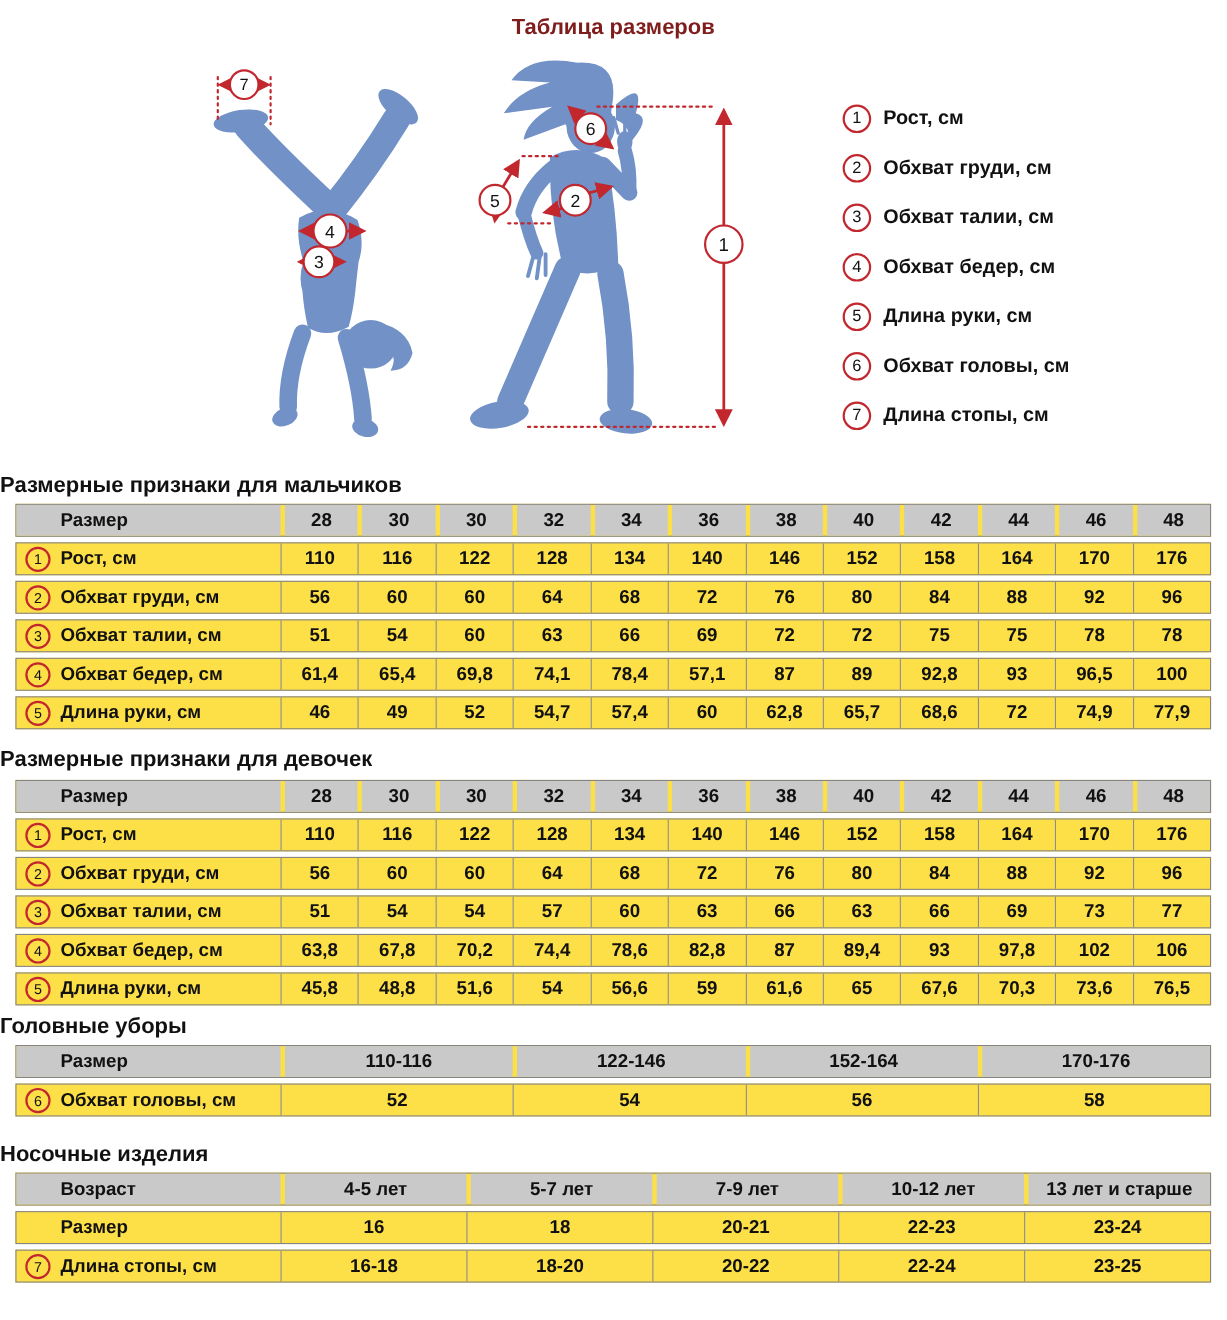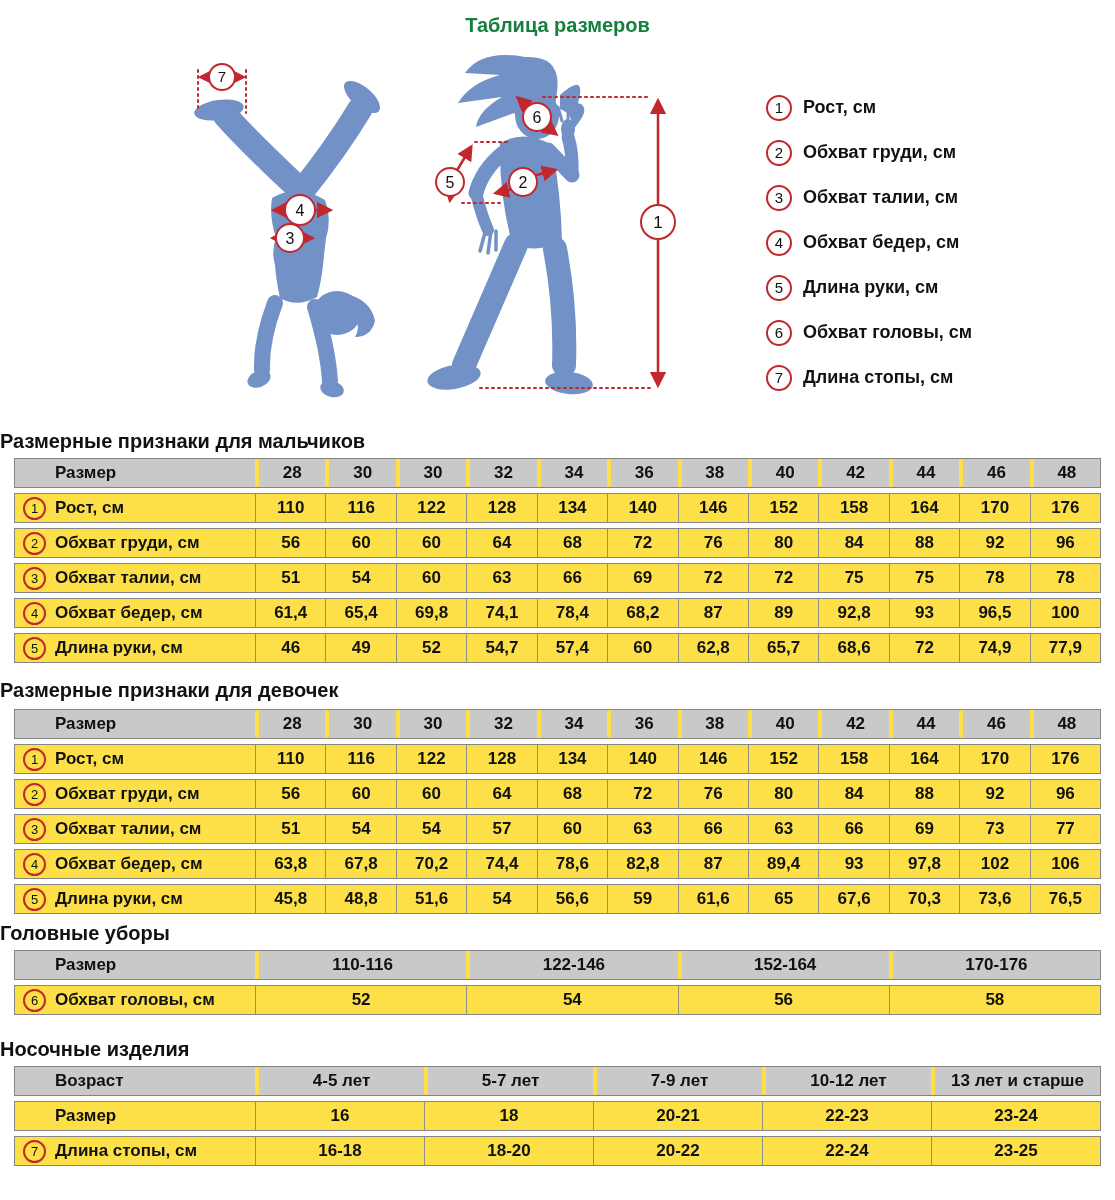--- a/index.html
+++ b/index.html
@@ -1,21 +1,21 @@
 <!DOCTYPE html>
 <html><head>
 <meta charset="utf-8">
 <style>
   html,body{margin:0;padding:0}
   body{
     width:1115px;height:1200px;position:relative;overflow:hidden;
     background:#fff;color:#111;
     font-family:"Liberation Sans","DejaVu Sans",sans-serif;
   }
-  .page-title{text-align:center;font-size:20px;line-height:24px;font-weight:bold;color:#15803d;padding-top:13px}
+  .page-title{text-align:center;font-size:20px;line-height:24px;font-weight:bold;color:#7f1d1d;padding-top:13px}
   .figure-area{position:relative;height:386px}
   .boy-svg{position:absolute;left:185px;top:18px}
   .girl-svg{position:absolute;left:420px;top:0px}
   .legend{position:absolute;left:766px;top:48px}
   .legend-item{height:45px;display:flex;align-items:center;gap:11px}
   .legend-circ{width:26px;height:26px;box-sizing:border-box;border:2px solid #c1272d;border-radius:50%;
     display:flex;align-items:center;justify-content:center;font-size:15px;color:#111}
   .legend-label{font-size:18px;font-weight:bold}
   .tbl-heading{text-align:left;font-size:20px;line-height:24px;font-weight:bold}
   #sec-boys .tbl-heading{margin:6px 0 5px}
@@ -242,21 +242,21 @@
         <div class="trow data">
           <div class="cell-label">
             <div class="numcirc">4</div>
             <div>Обхват бедер, см</div>
           </div>
           <div class="cell">61,4</div>
           <div class="cell">65,4</div>
           <div class="cell">69,8</div>
           <div class="cell">74,1</div>
           <div class="cell">78,4</div>
-          <div class="cell">68,2</div>
+          <div class="cell">57,1</div>
           <div class="cell">87</div>
           <div class="cell">89</div>
           <div class="cell">92,8</div>
           <div class="cell">93</div>
           <div class="cell">96,5</div>
           <div class="cell">100</div>
         </div>
         <div class="trow data">
           <div class="cell-label">
             <div class="numcirc">5</div>

